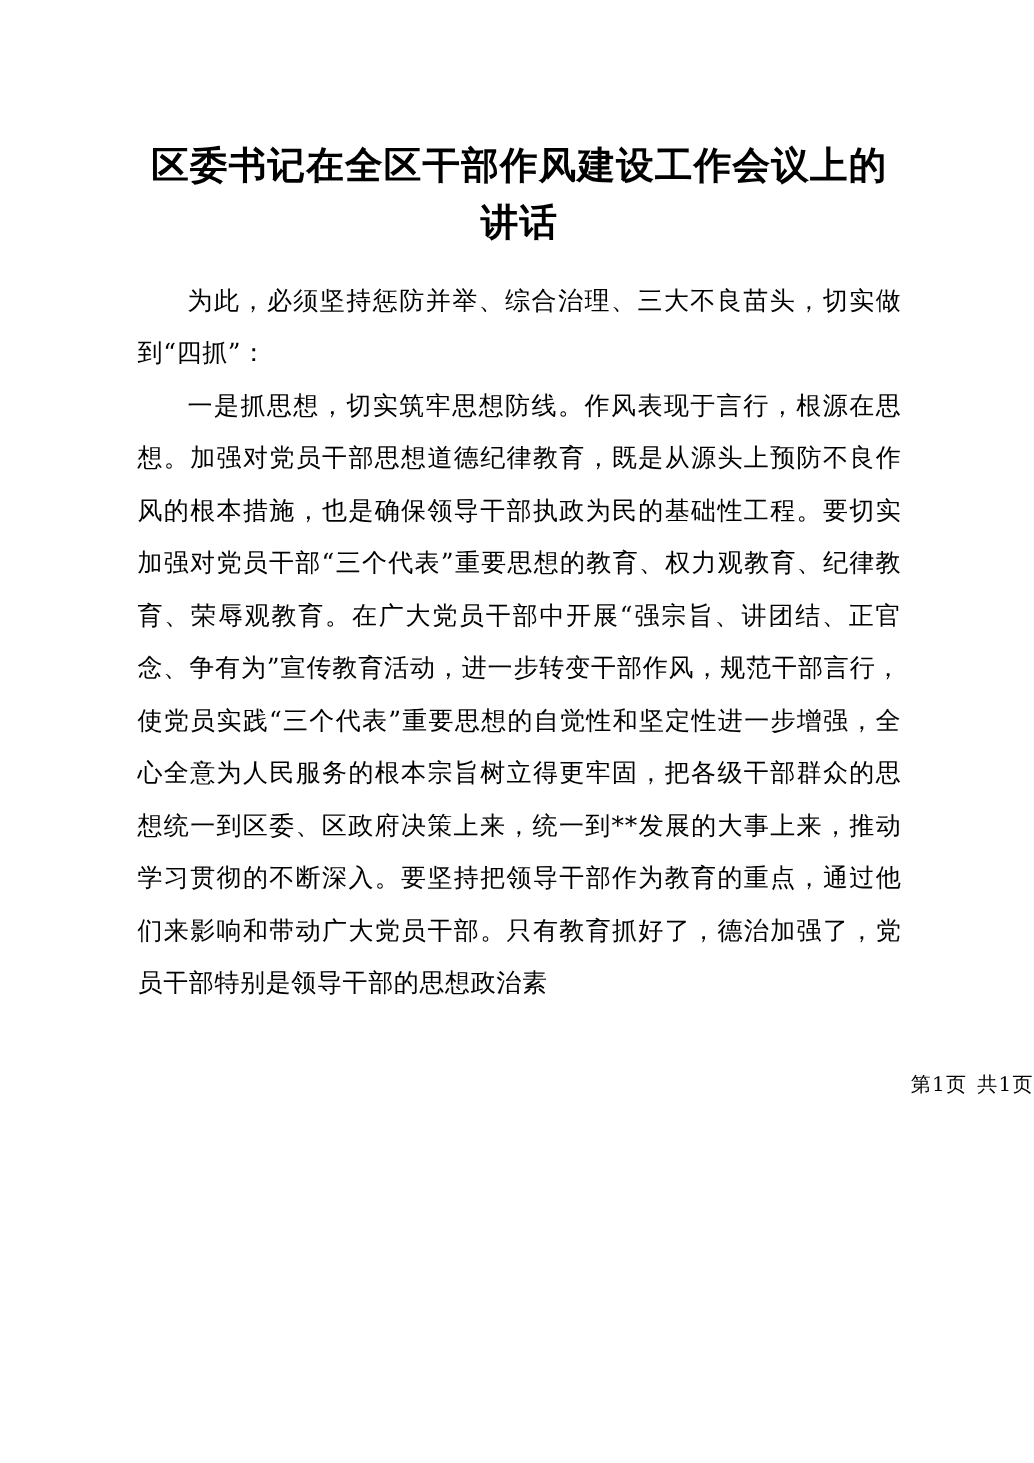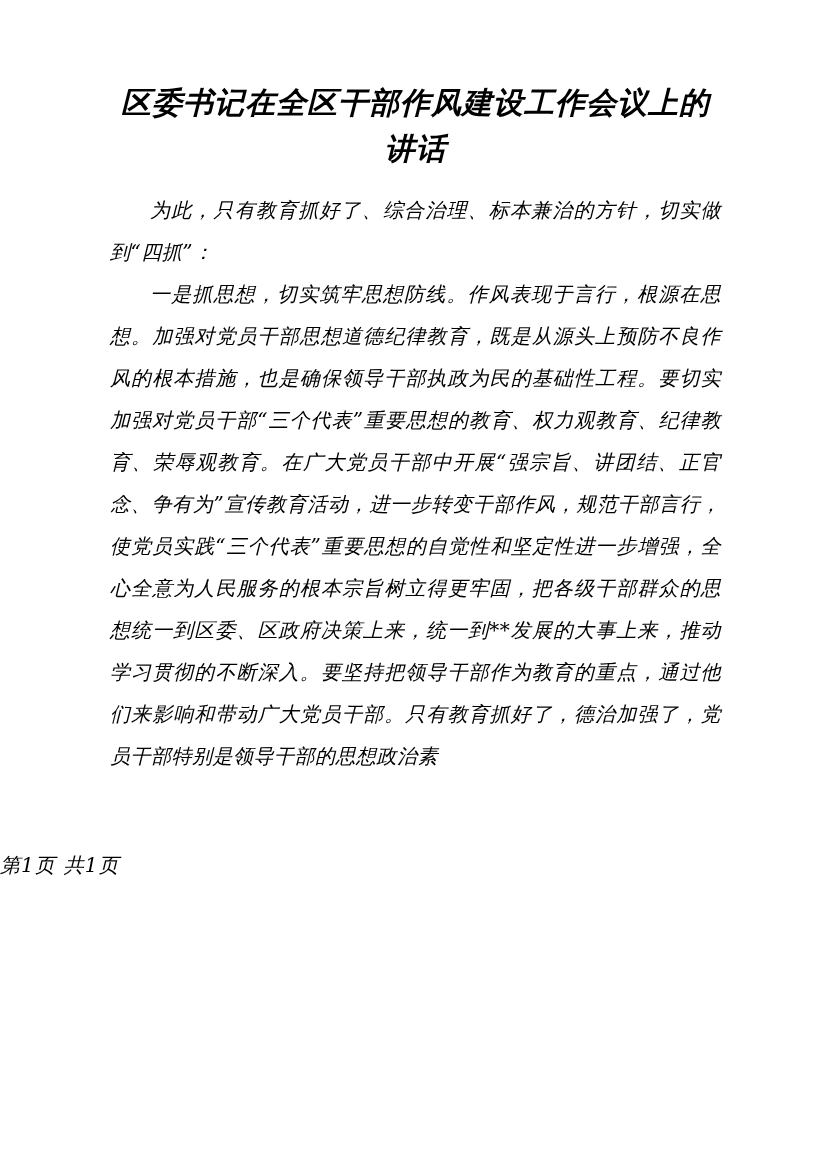--- a/index.html
+++ b/index.html
@@ -12,23 +12,22 @@
       height: 1170px;
       color: #000000;
       font-family: "DejaVu Serif", "Liberation Serif", serif;
       position: relative;
       overflow: hidden;
     }
     .page {
       box-sizing: border-box;
       width: 827px;
       height: 943px;
-      padding: 80px 106px 0 110px;
+      padding: 110px 106px 0 110px;
       position: relative;
-      font-style: italic;
     }
     .doc-title {
       margin: 0 0 17px 0;
       font-size: 30px;
       font-weight: bold;
       line-height: 46px;
       text-align: center;
       letter-spacing: 1px;
       font-family: "DejaVu Serif", "Liberation Serif", serif;
     }
@@ -39,41 +38,41 @@
       text-align: justify;
       text-indent: 2em;
       letter-spacing: 0.5px;
       word-break: break-all;
     }
     .page-footer {
       position: absolute;
       bottom: 64px;
       left: 0;
       width: 827px;
-      text-align: left;
-      font-size: 20px;
+      text-align: right;
+      font-size: 16px;
       letter-spacing: 1px;
     }
     .page-footer span {
       display: inline-block;
     }
     .page-footer .sep {
       display: inline-block;
       width: 8px;
     }
   </style>
 </head>
 <body>
 
 <div class="page">
 
   <h1 class="doc-title">区委书记在全区干部作风建设工作会议上的讲话</h1>
 
   <div class="doc-body">
-    <p>为此，只有教育抓好了、综合治理、标本兼治的方针，切实做到“四抓”：</p>
+    <p>为此，必须坚持惩防并举、综合治理、三大不良苗头，切实做到“四抓”：</p>
     <p>一是抓思想，切实筑牢思想防线。作风表现于言行，根源在思想。加强对党员干部思想道德纪律教育，既是从源头上预防不良作风的根本措施，也是确保领导干部执政为民的基础性工程。要切实加强对党员干部“三个代表”重要思想的教育、权力观教育、纪律教育、荣辱观教育。在广大党员干部中开展“强宗旨、讲团结、正官念、争有为”宣传教育活动，进一步转变干部作风，规范干部言行，使党员实践“三个代表”重要思想的自觉性和坚定性进一步增强，全心全意为人民服务的根本宗旨树立得更牢固，把各级干部群众的思想统一到区委、区政府决策上来，统一到**发展的大事上来，推动学习贯彻的不断深入。要坚持把领导干部作为教育的重点，通过他们来影响和带动广大党员干部。只有教育抓好了，德治加强了，党员干部特别是领导干部的思想政治素</p>
   </div>
 
   <div class="page-footer">
     <span>第1页</span><span class="sep"></span><span>共1页</span>
   </div>
 
 </div>
 
 </body></html>

